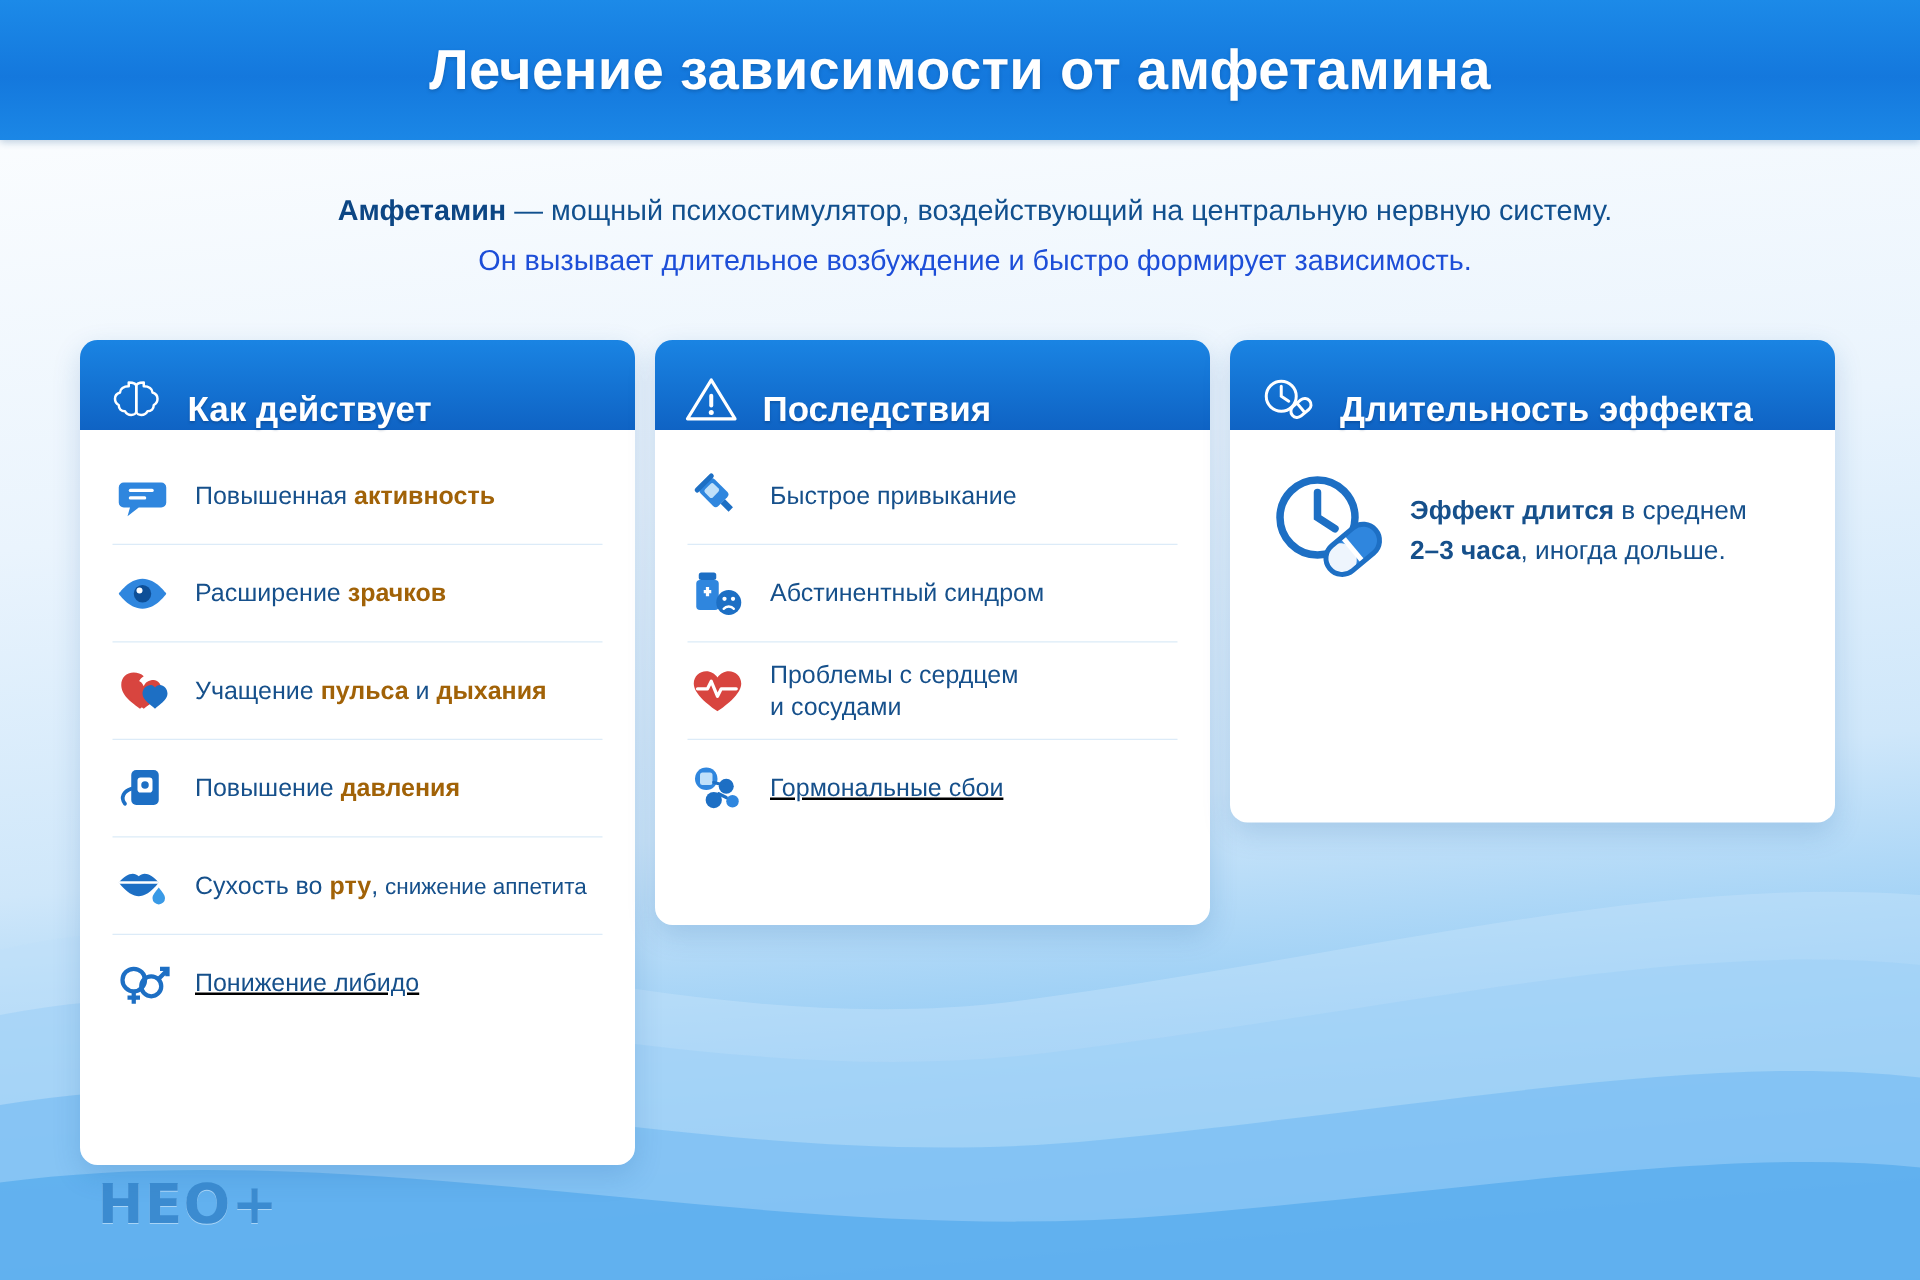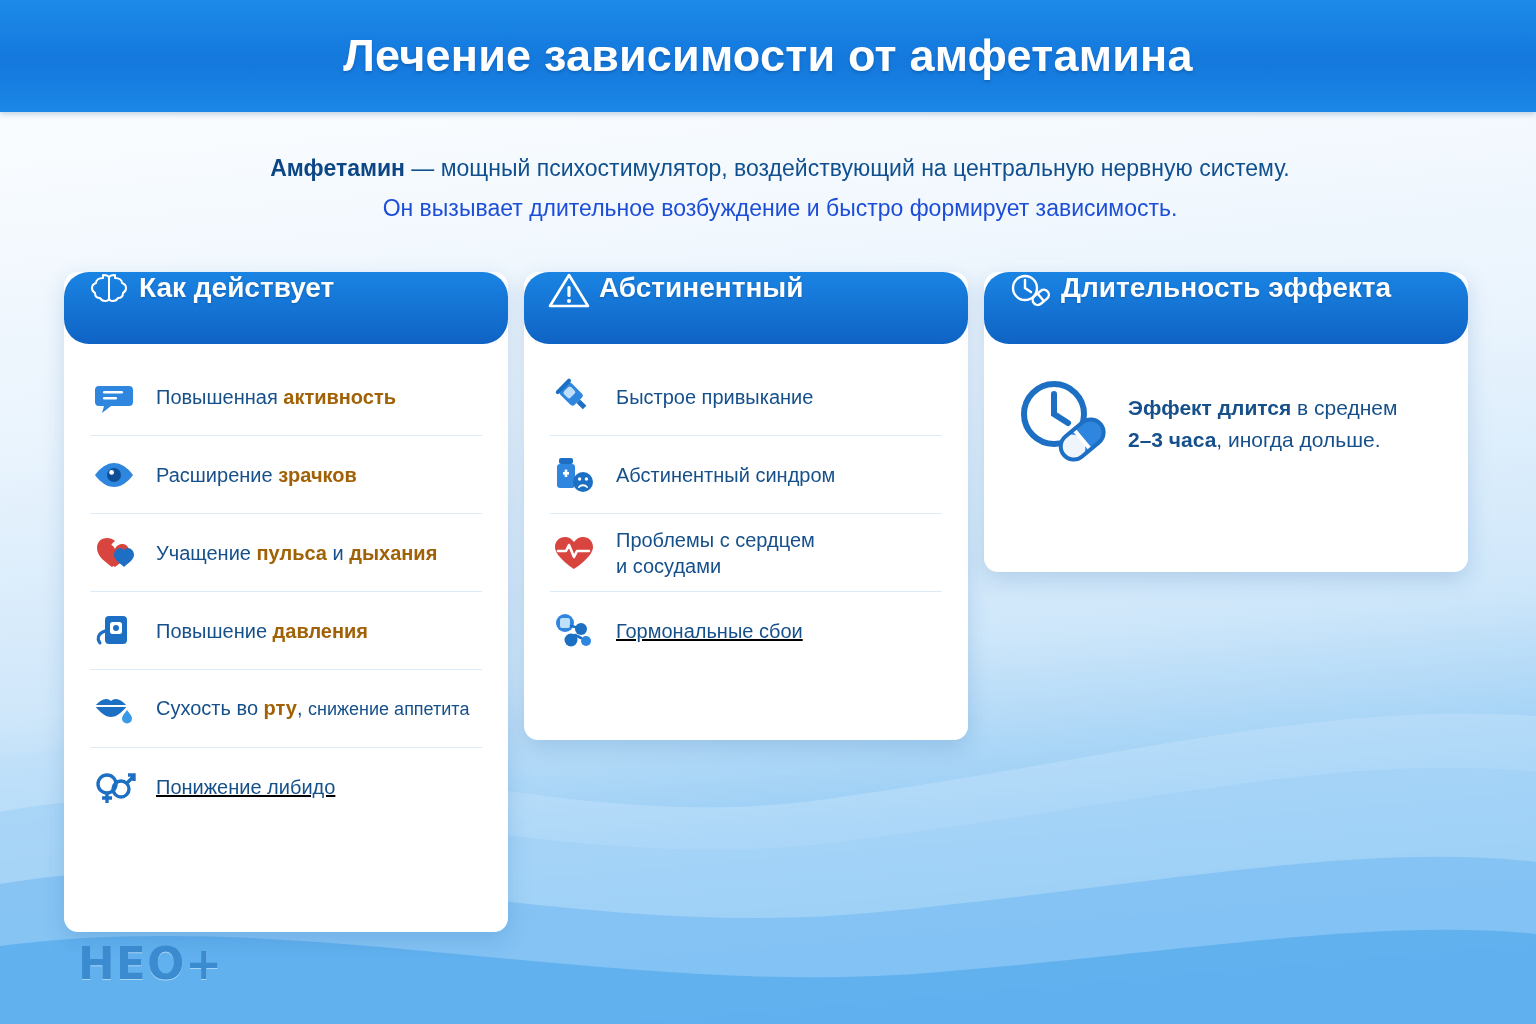--- a/index.html
+++ b/index.html
@@ -46,23 +46,22 @@
     position: absolute;
     background: #ffffff;
     border-radius: 14px;
     box-shadow: 0 8px 22px rgba(20,90,160,0.18);
     overflow: hidden;
     z-index: 2;
   }
   .card-head {
     height: 72px;
     background: linear-gradient(180deg, #1a84e3 0%, #0f63c4 100%);
-    display: flex; align-items: flex-start; gap: 9px;
+    display: flex; align-items: flex-end; gap: 20px;
     padding: 0 24px;
-    border-radius: 25px;
   }
   .card-head .title {
     color: #ffffff; font-size: 28px; font-weight: bold;
     text-shadow: 0 1px 2px rgba(0,40,90,0.3);
   }
   .card-body { padding: 14px 26px 20px 26px; }
 
   .row {
     display: flex; align-items: center; gap: 18px;
     min-height: 78px;
@@ -70,21 +69,21 @@
   }
   .row:last-child { border-bottom: none; text-decoration: underline; }
   .row .ico { width: 48px; min-width: 48px; display: flex; align-items: center; justify-content: center; }
   .row .txt { font-size: 20px; color: #16508b; line-height: 26px; }
   .row .txt b { font-weight: bold; color: #a16207; }
   .row .txt .sm { font-size: 18px; }
 
   
   #card-action   { left: 64px;  top: 272px; width: 444px; height: 660px; }
   #card-effects  { left: 524px; top: 272px; width: 444px; height: 468px; }
-  #card-duration { left: 984px; top: 272px; width: 484px; height: 300px; }
+  #card-duration { left: 984px; top: 272px; width: 484px; height: 386px; }
 
   #card-duration .dur-body {
     padding: 30px 26px; display: flex; align-items: center; gap: 8px;
   }
   #card-duration .dur-text { font-size: 21px; color: #16508b; line-height: 32px; }
   #card-duration .dur-text b { font-weight: bold; }
 
   
   .logo {
     position: absolute; left: 78px; top: 938px; z-index: 3;
@@ -203,21 +202,21 @@
 
 <div class="card" id="card-effects">
   <div class="card-head">
     <span class="ico">
       <svg width="42" height="38" viewBox="0 0 42 38">
         <path d="M21 3L40 34H2L21 3z" fill="none" stroke="#ffffff" stroke-width="2.6" stroke-linejoin="round"></path>
         <rect x="19.4" y="14" width="3.2" height="11" rx="1.6" fill="#ffffff"></rect>
         <circle cx="21" cy="29" r="2" fill="#ffffff"></circle>
       </svg>
     </span>
-    <span class="title">Абстинентный</span>
+    <span class="title">Последствия</span>
   </div>
   <div class="card-body">
 
     <div class="row">
       <span class="ico">
         <svg width="44" height="40" viewBox="0 0 44 40">
           <g transform="rotate(-45 22 20)">
             <rect x="14" y="6" width="16" height="20" rx="3" fill="#2f86de"></rect>
             <rect x="17" y="9" width="10" height="9" rx="2" fill="#bfe0fa"></rect>
             <rect x="19.5" y="26" width="5" height="9" fill="#1d6fc4"></rect>

